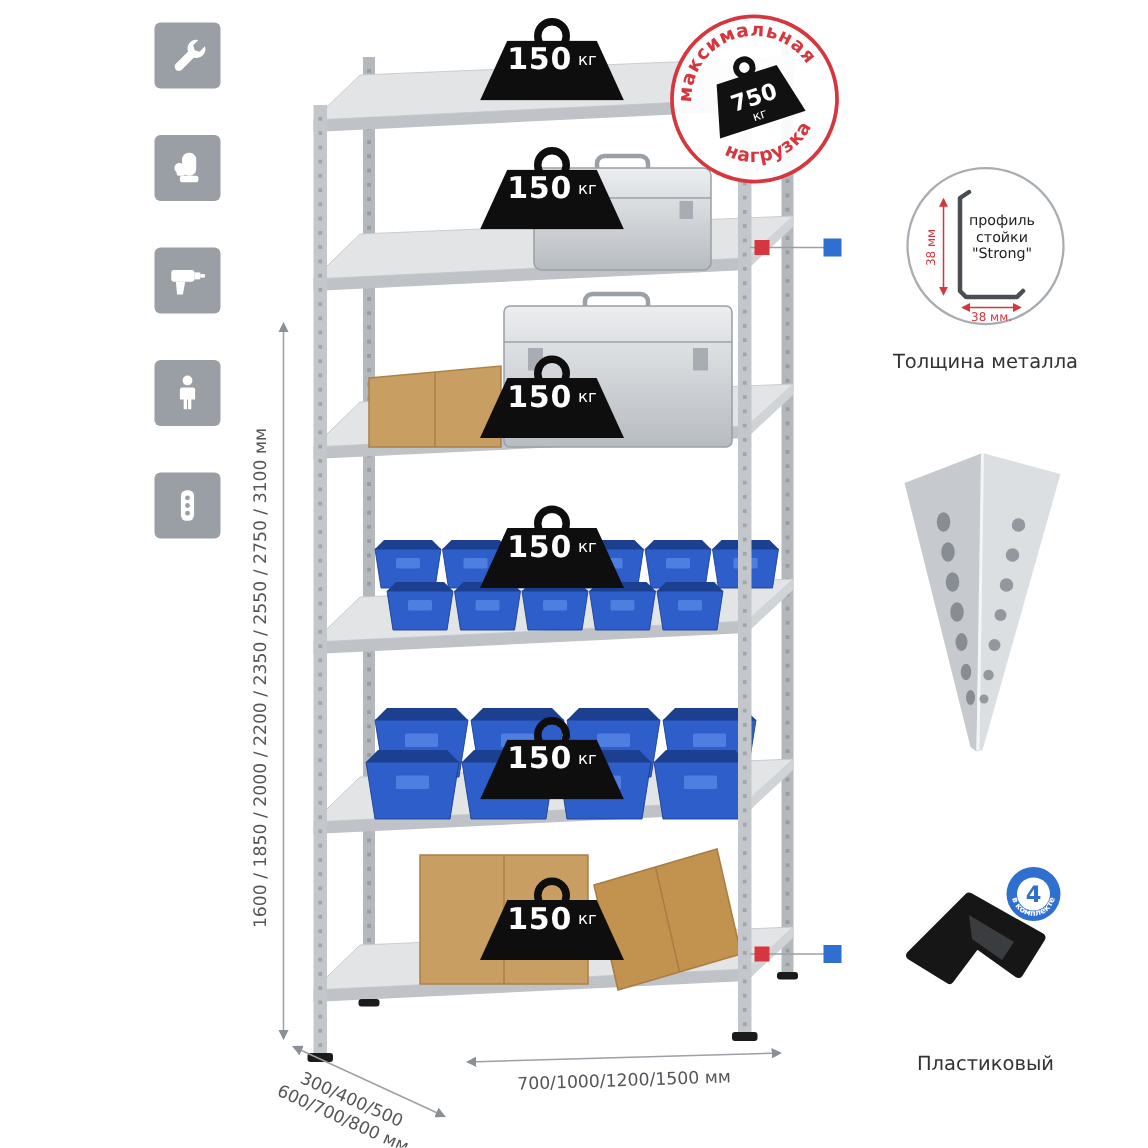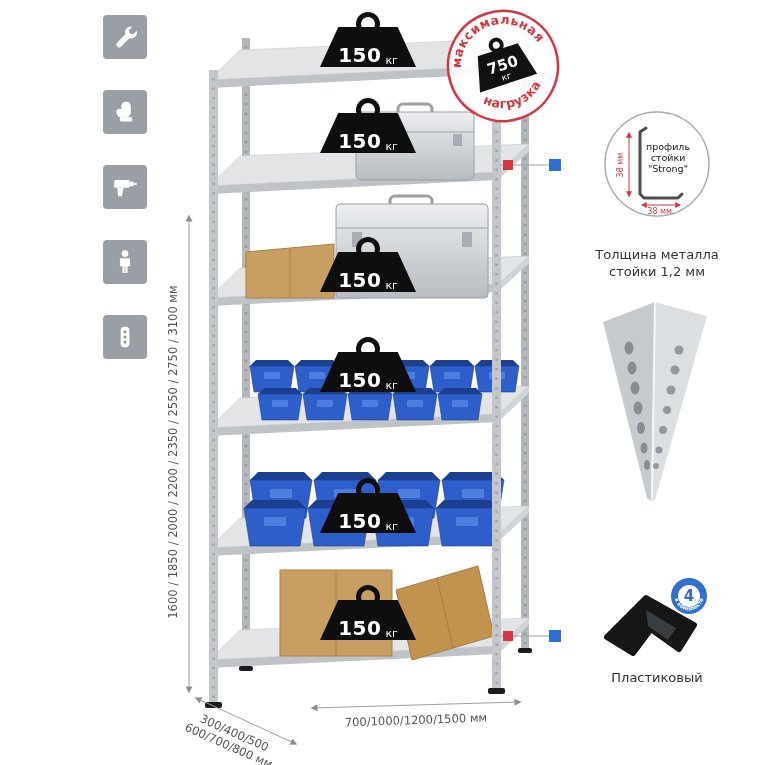--- a/index.html
+++ b/index.html
@@ -8,21 +8,21 @@
     background:#ffffff;font-family:"DejaVu Sans","Liberation Sans",sans-serif;
   }
   .scene{position:absolute;left:0;top:0;}
   
   .icon-col{position:absolute;left:103px;top:15px;display:flex;flex-direction:column;gap:31px;}
   .icon-sq{width:44px;height:44px;background:#999fa5;border-radius:4px;display:flex;align-items:center;justify-content:center;}
   
   .weight{position:absolute;width:96px;}
   .knob{position:absolute;left:50%;top:-3px;transform:translateX(-50%);width:14px;height:14px;border:5px solid #0e0e0e;border-radius:50%;background:transparent;}
   .weight-body{margin-top:12px;height:40px;background:#0e0e0e;clip-path:polygon(19% 0,81% 0,100% 100%,0 100%);
-    display:flex;align-items:flex-end;justify-content:center;color:#fff;}
+    display:flex;align-items:flex-start;justify-content:center;color:#fff;}
   .weight-value{font-size:20px;font-weight:bold;letter-spacing:0.5px;}
   .weight-unit{font-size:11px;margin-left:4px;margin-top:6px;}
   
   .caption{position:absolute;text-align:center;font-size:13px;color:#333;line-height:1.3;}
   
   .dim-height{position:absolute;left:-67px;top:445px;width:480px;text-align:center;font-size:11.5px;color:#555;transform:rotate(-90deg);}
   .dim-width{position:absolute;left:316px;top:713px;width:200px;text-align:center;font-size:11.5px;color:#555;transform:rotate(-2deg);}
   .dim-depth{position:absolute;left:178px;top:700px;width:130px;text-align:center;font-size:11.5px;color:#555;line-height:1.25;transform:rotate(24deg);transform-origin:left top;}
 </style>
 </head>
@@ -319,26 +319,25 @@
   </div>
 </div>
 <div class="weight" style="left:320px;top:588px">
   <div class="knob"></div>
   <div class="weight-body">
     <span class="weight-value">150</span>
     <span class="weight-unit">кг</span>
   </div>
 </div>
 
-<div class="caption" style="left:577px;top:247px;width:160px">
+<div class="caption" style="left:577px;top:234px;width:160px">
   <div>Толщина металла</div>
-  <div>стойки 1,2 мм</div>
-</div>
-
-<div class="caption" style="left:577px;top:670px;width:160px">
+</div>
+
+<div class="caption" style="left:577px;top:702px;width:160px">
   <div>Пластиковый</div>
 </div>
 
 <div class="dim-height">1600 / 1850 / 2000 / 2200 / 2350 / 2550 / 2750 / 3100 мм</div>
 
 <div class="dim-depth">
   <div>300/400/500</div>
   <div>600/700/800 мм</div>
 </div>
 

